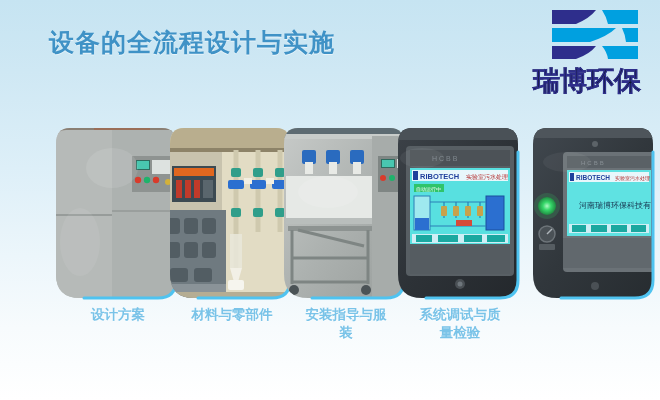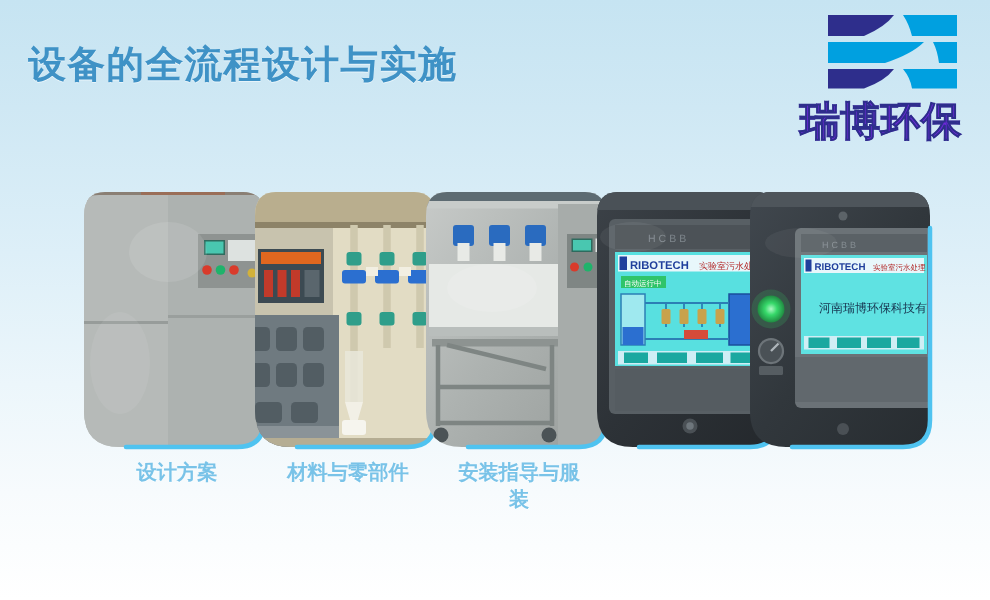--- a/index.html
+++ b/index.html
@@ -6,34 +6,34 @@
   body{
     width:660px;height:400px;overflow:hidden;
     font-family:"Liberation Sans","DejaVu Sans",sans-serif;
     background:linear-gradient(to bottom,#c6e4f2 0%,#cfe8f4 18%,#ddeff8 42%,#ecf6fb 64%,#f7fbfd 82%,#ffffff 100%);
     position:relative;
   }
   #stage{position:absolute;inset:0;}
 
   
   .page-title{
-    position:absolute;left:19px;top:26px;
+    position:absolute;left:49px;top:26px;
     font-size:25px;font-weight:bold;letter-spacing:1px;
     color:#3f92c6;white-space:nowrap;
     text-shadow:0 1px 0 rgba(255,255,255,.55);
   }
 
   
   .logo{position:absolute;left:523px;top:8px;width:128px;height:96px;}
   .logo-mark{position:absolute;left:27px;top:0;width:90px;height:53px;}
   .logo-word{
     position:absolute;left:0;top:55px;width:128px;
     text-align:center;
     font-size:27px;font-weight:bold;letter-spacing:0px;
-    color:#6d28d9;
+    color:#0f172a;
     -webkit-text-stroke:0.4px #2e2e8c;
     white-space:nowrap;
   }
 
   
   .cards{position:absolute;left:0;top:122px;width:660px;height:200px;}
   .card{
     position:absolute;top:0;width:124px;height:182px;
   }
   .card .clip{
@@ -307,24 +307,26 @@
             </g>
             <rect x="18" y="124" width="100" height="28" fill="#555c61"></rect>
             <circle cx="68" cy="162" r="5" fill="#4a5055"></circle>
             <circle cx="68" cy="162" r="2.5" fill="#6e767c"></circle>
             <ellipse cx="30" cy="36" rx="22" ry="10" fill="#ffffff" opacity=".06"></ellipse>
           </g>
           <path d="M126 30 L126 158 Q126 176 108 176 L34 176" fill="none" stroke="#4fc3f0" stroke-width="3" stroke-linecap="round"></path>
         </svg>
       </div>
       <div class="card-label">
-      </div>
-    </div>
-
-    <div class="card" style="left:500px;">
+        <div>系统调试与质</div>
+        <div>量检验</div>
+      </div>
+    </div>
+
+    <div class="card" style="left:533px;">
       <div class="clip">
         <svg class="photo" viewBox="0 0 136 182">
           <defs>
             <clipPath id="cl5">
                 <path d="M20 6 Q6 6 6 22 L6 152 Q6 176 30 176 L108 176 Q126 176 126 158 L126 22 Q126 6 112 6 Z"></path>
               </clipPath>
             <linearGradient id="dk5" x1="0" y1="0" x2="1" y2="1">
               <stop offset="0" stop-color="#424950"></stop>
                 <stop offset=".5" stop-color="#31373c"></stop>
               <stop offset="1" stop-color="#262b2f"></stop>

